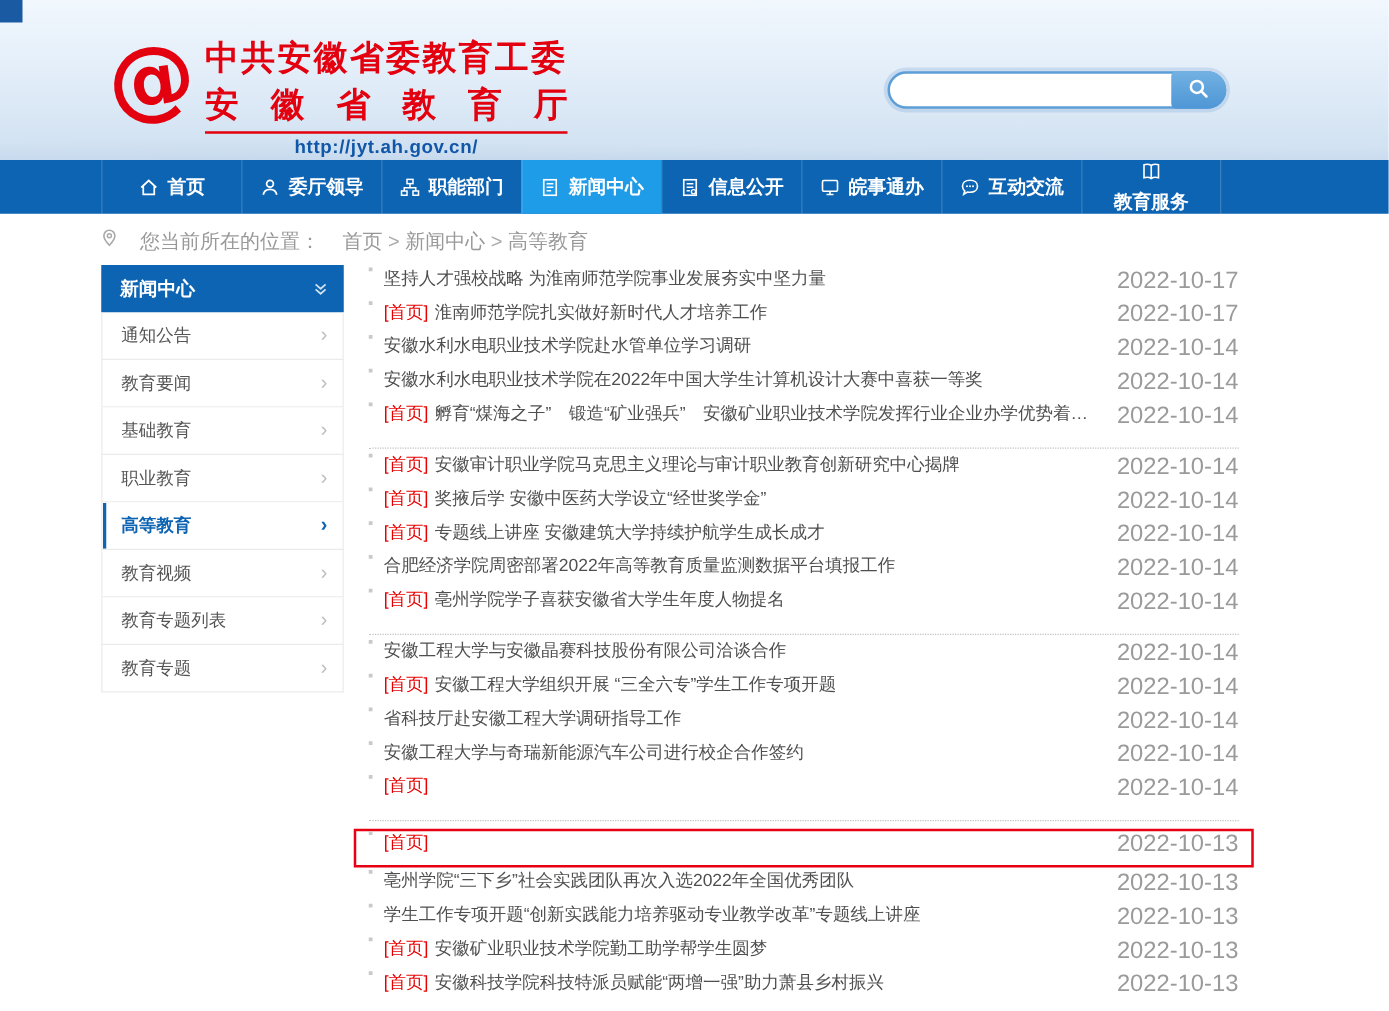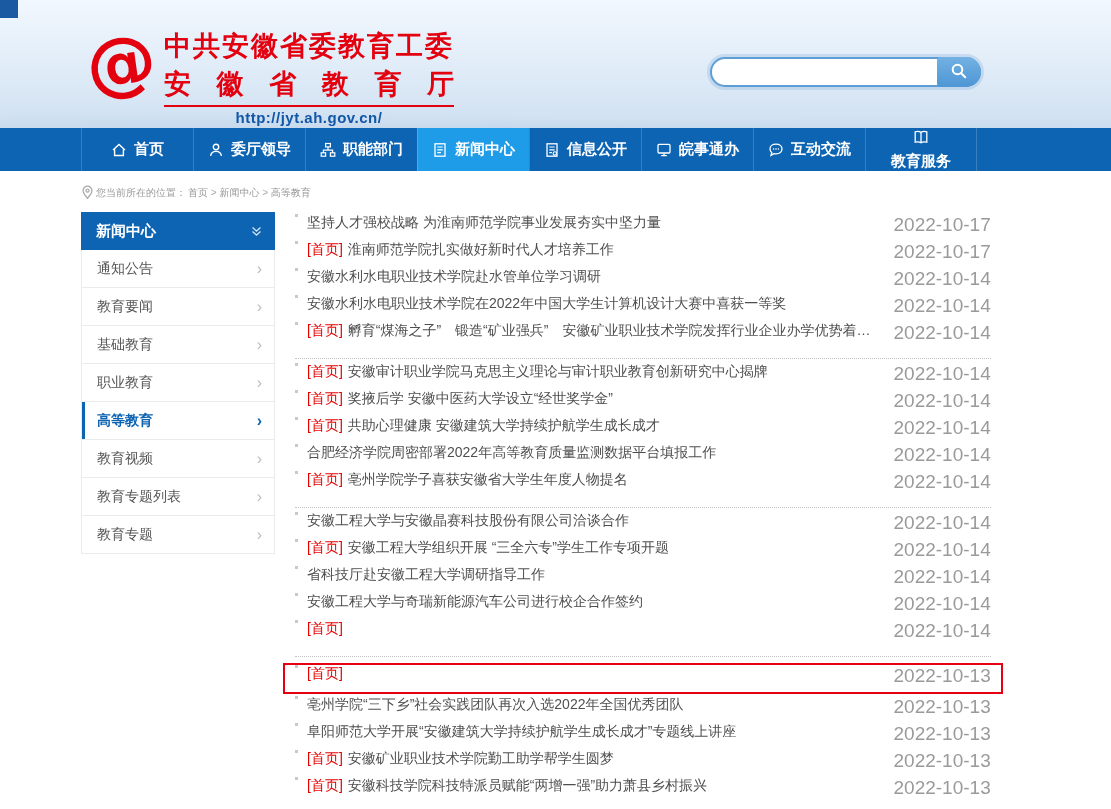--- a/index.html
+++ b/index.html
@@ -36,22 +36,22 @@
   
   .main-nav { height:43px; background:#0d64b3; display:flex; padding-left:81px; }
   .nav-item { width:112px; display:flex; align-items:center; justify-content:center; gap:7px;
     color:#fff; font-size:15px; font-weight:bold; cursor:pointer; border-left:1px solid rgba(255,255,255,.18); }
   .nav-item:last-child { border-right:1px solid rgba(255,255,255,.18);flex-direction:column; }
   .nav-item.active { background:#1f9ce8; }
   .nav-icon { display:flex; align-items:center; }
   .nav-icon svg { display:block; }
 
   
-  .breadcrumb { margin:13px 0 0 81px; height:18px; display:flex; align-items:center; gap:2px;
-    font-size:10px; color:#999; }
+  .breadcrumb { margin:13px 0 0 81px; height:18px; display:flex; align-items:center; gap:18px;
+    font-size:16px; color:#999; }
   .breadcrumb .crumb-link { color:#999; cursor:pointer; }
   .breadcrumb .crumb-sep { color:#aaa; }
 
   
   .content { display:flex; margin:10px 0 0 81px; }
 
   .sidebar { width:194px; flex-shrink:0; }
   .sidebar-header { height:38px; background:#0d64b3; color:#fff; font-size:15px; font-weight:bold;
     display:flex; align-items:center; justify-content:space-between; padding:0 12px 0 15px; cursor:pointer; }
   .sidebar-header .dbl-chevron { color:rgba(255,255,255,.75); font-size:13px; line-height:9px; text-align:center; }
@@ -298,21 +298,21 @@
           <span class="news-link">
             <span class="tag">[首页]</span>
             <span class="title">奖掖后学 安徽中医药大学设立“经世奖学金”</span>
           </span>
           <span class="date">2022-10-14</span>
         </div>
         <div class="news-row">
           <span class="bullet"></span>
           <span class="news-link">
             <span class="tag">[首页]</span>
-            <span class="title">共助心理健康 安徽建筑大学持续护航学生成长成才</span>
+            <span class="title">专题线上讲座 安徽建筑大学持续护航学生成长成才</span>
           </span>
           <span class="date">2022-10-14</span>
         </div>
         <div class="news-row">
           <span class="bullet"></span>
           <span class="news-link">
             <span class="title">合肥经济学院周密部署2022年高等教育质量监测数据平台填报工作</span>
           </span>
           <span class="date">2022-10-14</span>
         </div>
@@ -374,21 +374,21 @@
         <div class="news-row">
           <span class="bullet"></span>
           <span class="news-link">
             <span class="title">亳州学院“三下乡”社会实践团队再次入选2022年全国优秀团队</span>
           </span>
           <span class="date">2022-10-13</span>
         </div>
         <div class="news-row">
           <span class="bullet"></span>
           <span class="news-link">
-            <span class="title">阜阳师范大学开展“安徽建筑大学持续护航学生成长成才”专题线上讲座</span>
+            <span class="title">学生工作专项开题“创新实践能力培养驱动专业教学改革”专题线上讲座</span>
           </span>
           <span class="date">2022-10-13</span>
         </div>
         <div class="news-row">
           <span class="bullet"></span>
           <span class="news-link">
             <span class="tag">[首页]</span>
             <span class="title">安徽矿业职业技术学院勤工助学帮学生圆梦</span>
           </span>
           <span class="date">2022-10-13</span>

